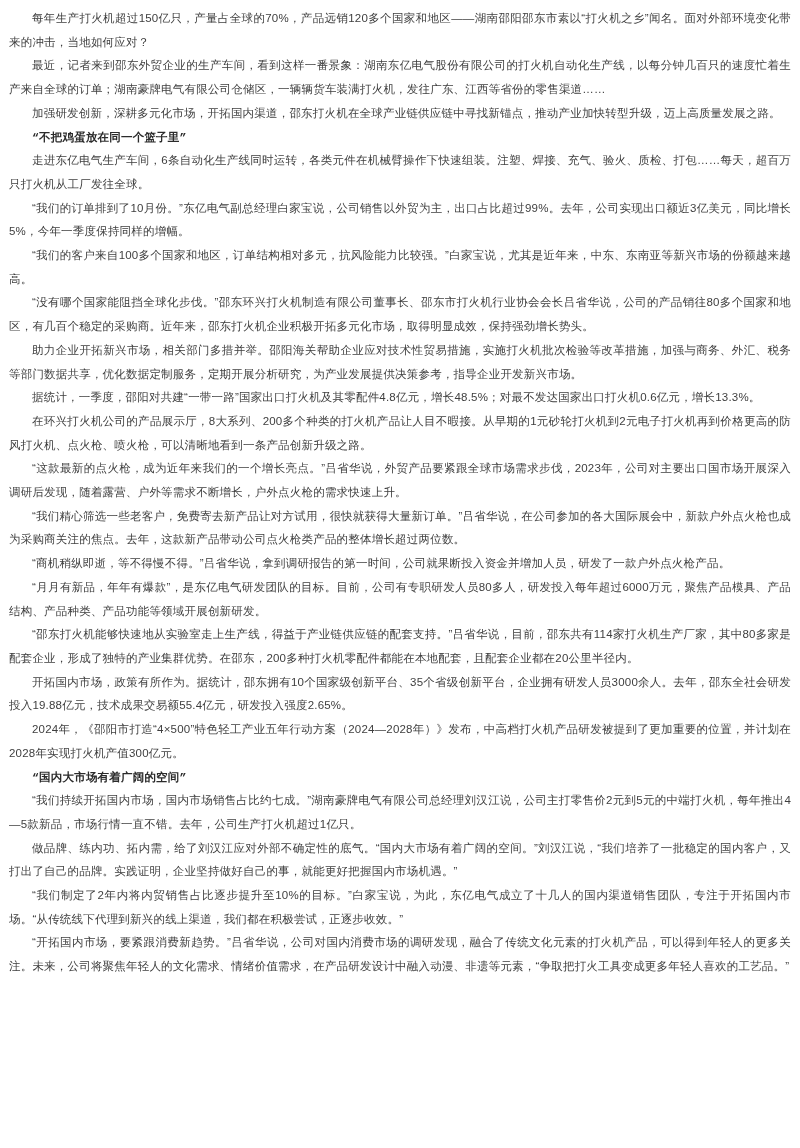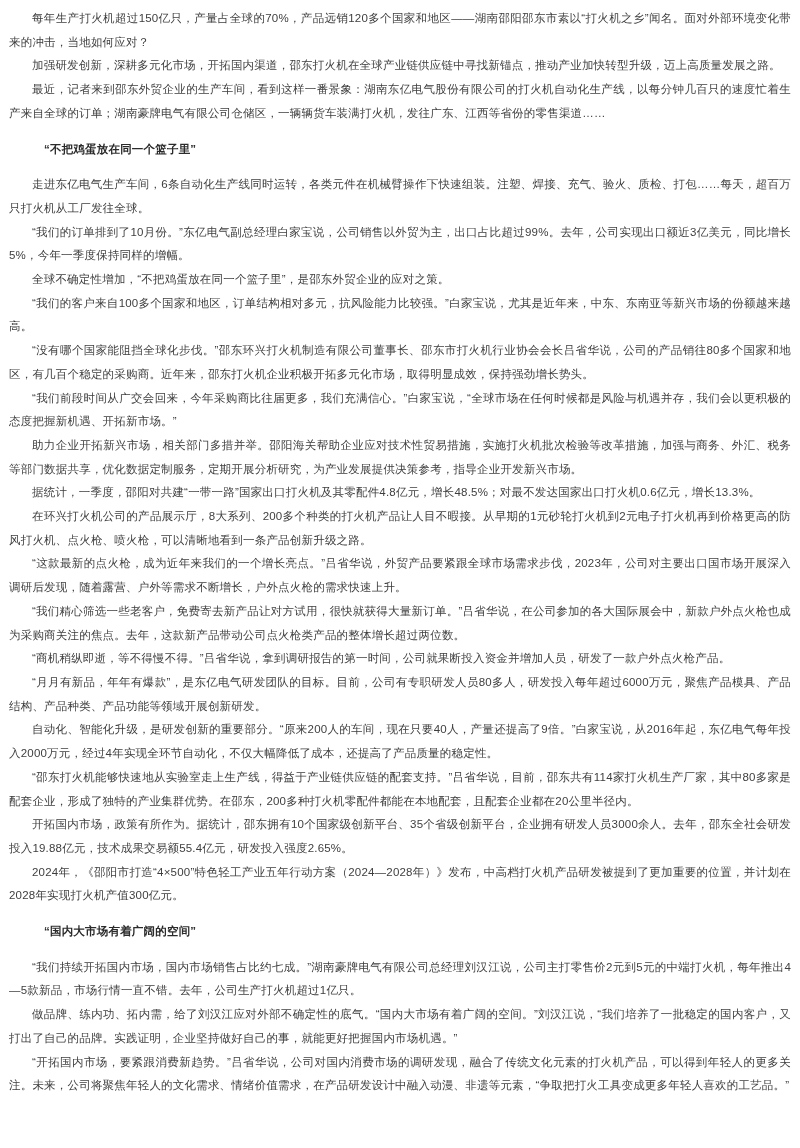--- a/index.html
+++ b/index.html
@@ -20,52 +20,51 @@
     font-size: 11.5px;
     line-height: 23.7px;
     text-align: justify;
     letter-spacing: 0.2px;
   }
   .para {
     margin: 0;
     text-indent: 2em;
   }
   .subhead {
-    margin: 12px;
+    margin: 0;
     text-indent: 2em;
     font-weight: bold;
     color: #2b2b2b;
+    font-family: Liberation Mono, monospace;
   }
 </style>
 </head>
 <body>
 
 <div class="page">
   <div class="article">
     <p class="para">每年生产打火机超过150亿只，产量占全球的70%，产品远销120多个国家和地区——湖南邵阳邵东市素以“打火机之乡”闻名。面对外部环境变化带来的冲击，当地如何应对？</p>
+    <p class="para">最近，记者来到邵东外贸企业的生产车间，看到这样一番景象：湖南东亿电气股份有限公司的打火机自动化生产线，以每分钟几百只的速度忙着生产来自全球的订单；湖南豪牌电气有限公司仓储区，一辆辆货车装满打火机，发往广东、江西等省份的零售渠道……</p>
     <p class="para">加强研发创新，深耕多元化市场，开拓国内渠道，邵东打火机在全球产业链供应链中寻找新锚点，推动产业加快转型升级，迈上高质量发展之路。</p>
-    <p class="para">最近，记者来到邵东外贸企业的生产车间，看到这样一番景象：湖南东亿电气股份有限公司的打火机自动化生产线，以每分钟几百只的速度忙着生产来自全球的订单；湖南豪牌电气有限公司仓储区，一辆辆货车装满打火机，发往广东、江西等省份的零售渠道……</p>
     <p class="subhead">“不把鸡蛋放在同一个篮子里”</p>
     <p class="para">走进东亿电气生产车间，6条自动化生产线同时运转，各类元件在机械臂操作下快速组装。注塑、焊接、充气、验火、质检、打包……每天，超百万只打火机从工厂发往全球。</p>
     <p class="para">“我们的订单排到了10月份。”东亿电气副总经理白家宝说，公司销售以外贸为主，出口占比超过99%。去年，公司实现出口额近3亿美元，同比增长5%，今年一季度保持同样的增幅。</p>
-    <p class="para">全球不确定性增加，“不把鸡蛋放在同一个篮子里”，是邵东外贸企业的应对之策。</p>
     <p class="para">“我们的客户来自100多个国家和地区，订单结构相对多元，抗风险能力比较强。”白家宝说，尤其是近年来，中东、东南亚等新兴市场的份额越来越高。</p>
     <p class="para">“没有哪个国家能阻挡全球化步伐。”邵东环兴打火机制造有限公司董事长、邵东市打火机行业协会会长吕省华说，公司的产品销往80多个国家和地区，有几百个稳定的采购商。近年来，邵东打火机企业积极开拓多元化市场，取得明显成效，保持强劲增长势头。</p>
-    <p class="para">“我们前段时间从广交会回来，今年采购商比往届更多，我们充满信心。”白家宝说，“全球市场在任何时候都是风险与机遇并存，我们会以更积极的态度把握新机遇、开拓新市场。”</p>
     <p class="para">助力企业开拓新兴市场，相关部门多措并举。邵阳海关帮助企业应对技术性贸易措施，实施打火机批次检验等改革措施，加强与商务、外汇、税务等部门数据共享，优化数据定制服务，定期开展分析研究，为产业发展提供决策参考，指导企业开发新兴市场。</p>
     <p class="para">据统计，一季度，邵阳对共建“一带一路”国家出口打火机及其零配件4.8亿元，增长48.5%；对最不发达国家出口打火机0.6亿元，增长13.3%。</p>
     <p class="para">在环兴打火机公司的产品展示厅，8大系列、200多个种类的打火机产品让人目不暇接。从早期的1元砂轮打火机到2元电子打火机再到价格更高的防风打火机、点火枪、喷火枪，可以清晰地看到一条产品创新升级之路。</p>
     <p class="para">“这款最新的点火枪，成为近年来我们的一个增长亮点。”吕省华说，外贸产品要紧跟全球市场需求步伐，2023年，公司对主要出口国市场开展深入调研后发现，随着露营、户外等需求不断增长，户外点火枪的需求快速上升。</p>
     <p class="para">“我们精心筛选一些老客户，免费寄去新产品让对方试用，很快就获得大量新订单。”吕省华说，在公司参加的各大国际展会中，新款户外点火枪也成为采购商关注的焦点。去年，这款新产品带动公司点火枪类产品的整体增长超过两位数。</p>
     <p class="para">“商机稍纵即逝，等不得慢不得。”吕省华说，拿到调研报告的第一时间，公司就果断投入资金并增加人员，研发了一款户外点火枪产品。</p>
     <p class="para">“月月有新品，年年有爆款”，是东亿电气研发团队的目标。目前，公司有专职研发人员80多人，研发投入每年超过6000万元，聚焦产品模具、产品结构、产品种类、产品功能等领域开展创新研发。</p>
-    <p class="para">自动化、智能化升级，是研发创新的重要部分。“原来200人的车间，现在只要40人，产量还提高了9倍。”白家宝说，从2016年起，东亿电气每年投入2000万元，经过4年实现全环节自动化，不仅大幅降低了成本，还提高了产品质量的稳定性。</p>
     <p class="para">“邵东打火机能够快速地从实验室走上生产线，得益于产业链供应链的配套支持。”吕省华说，目前，邵东共有114家打火机生产厂家，其中80多家是配套企业，形成了独特的产业集群优势。在邵东，200多种打火机零配件都能在本地配套，且配套企业都在20公里半径内。</p>
     <p class="para">开拓国内市场，政策有所作为。据统计，邵东拥有10个国家级创新平台、35个省级创新平台，企业拥有研发人员3000余人。去年，邵东全社会研发投入19.88亿元，技术成果交易额55.4亿元，研发投入强度2.65%。</p>
     <p class="para">2024年，《邵阳市打造“4×500”特色轻工产业五年行动方案（2024—2028年）》发布，中高档打火机产品研发被提到了更加重要的位置，并计划在2028年实现打火机产值300亿元。</p>
     <p class="subhead">“国内大市场有着广阔的空间”</p>
     <p class="para">“我们持续开拓国内市场，国内市场销售占比约七成。”湖南豪牌电气有限公司总经理刘汉江说，公司主打零售价2元到5元的中端打火机，每年推出4—5款新品，市场行情一直不错。去年，公司生产打火机超过1亿只。</p>
     <p class="para">做品牌、练内功、拓内需，给了刘汉江应对外部不确定性的底气。“国内大市场有着广阔的空间。”刘汉江说，“我们培养了一批稳定的国内客户，又打出了自己的品牌。实践证明，企业坚持做好自己的事，就能更好把握国内市场机遇。”</p>
+    <p class="para">“我们制定了2年内将内贸销售占比逐步提升至10%的目标。”白家宝说，为此，东亿电气成立了十几人的国内渠道销售团队，专注于开拓国内市场。“从传统线下代理到新兴的线上渠道，我们都在积极尝试，正逐步收效。”</p>
     <p class="para">“开拓国内市场，要紧跟消费新趋势。”吕省华说，公司对国内消费市场的调研发现，融合了传统文化元素的打火机产品，可以得到年轻人的更多关注。未来，公司将聚焦年轻人的文化需求、情绪价值需求，在产品研发设计中融入动漫、非遗等元素，“争取把打火工具变成更多年轻人喜欢的工艺品。”</p>
 
   </div>
 
 </div>
 
 </body></html>

